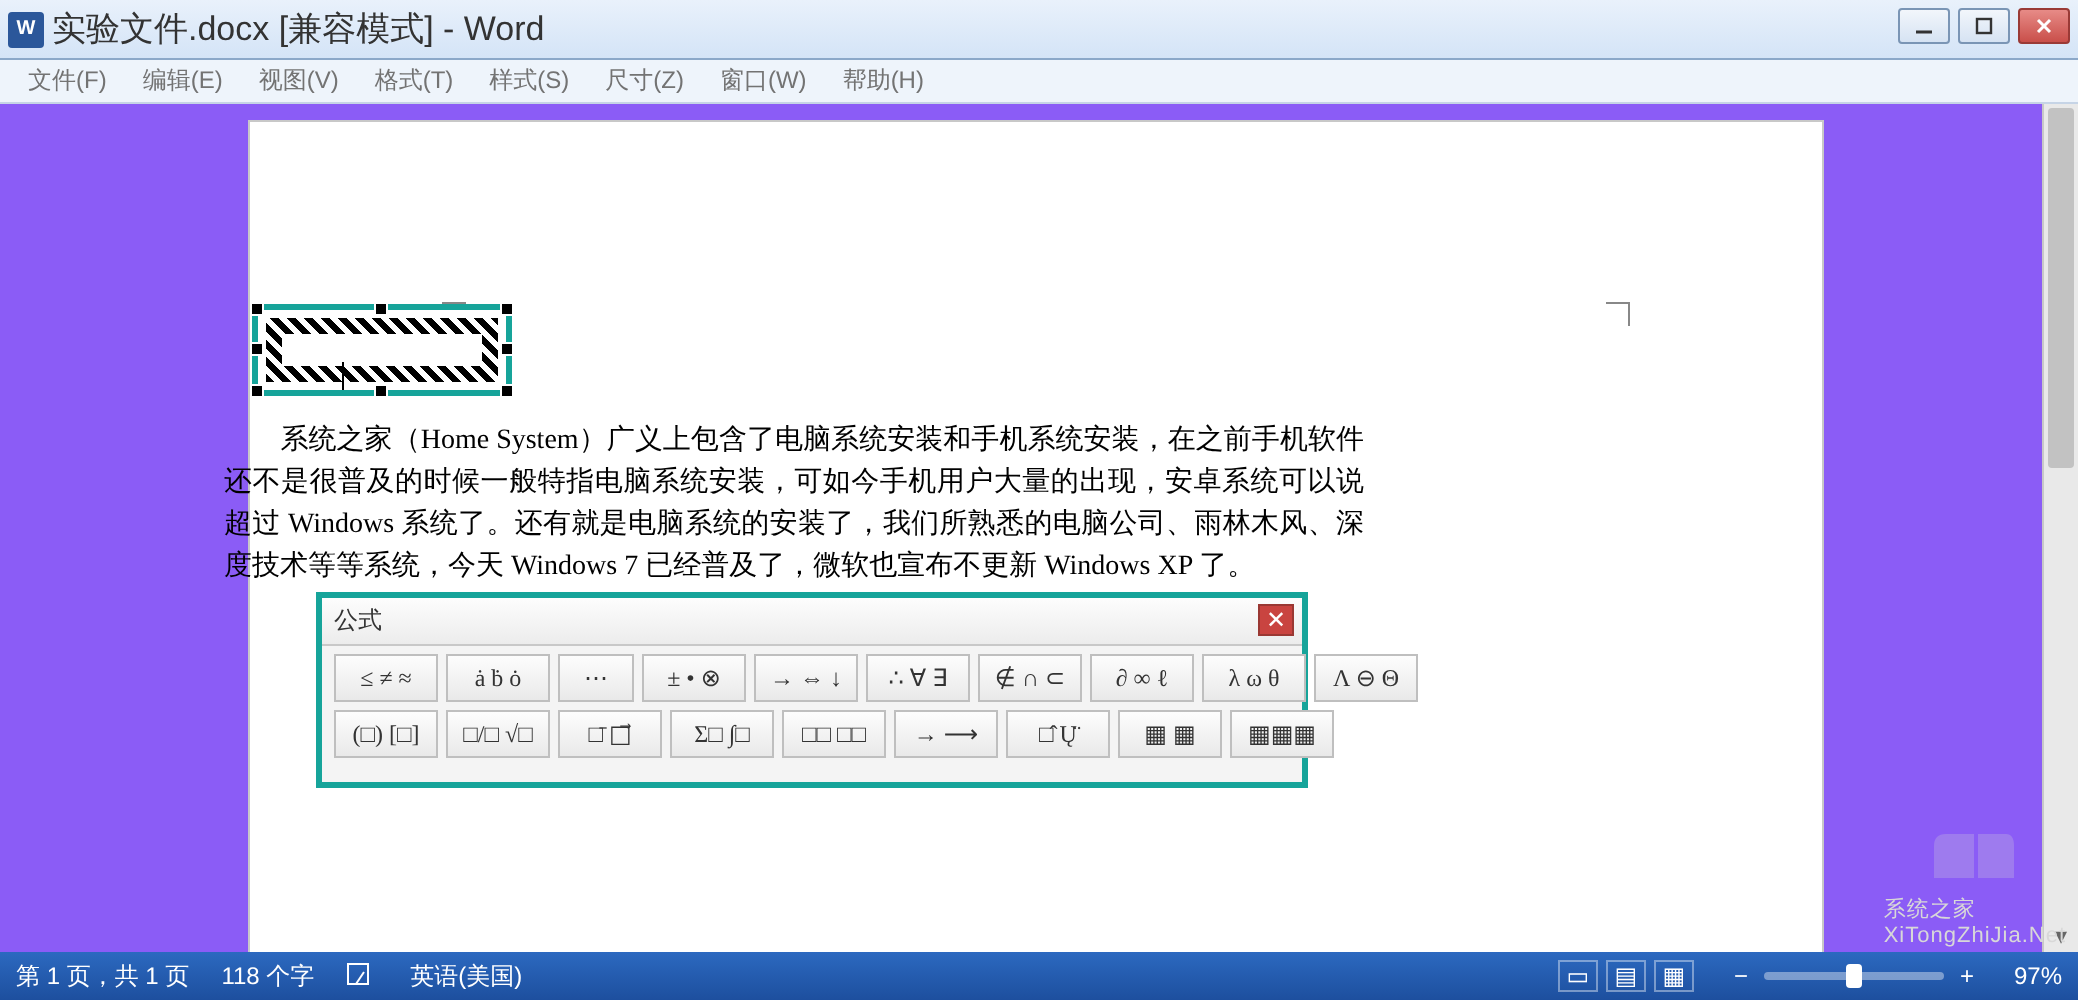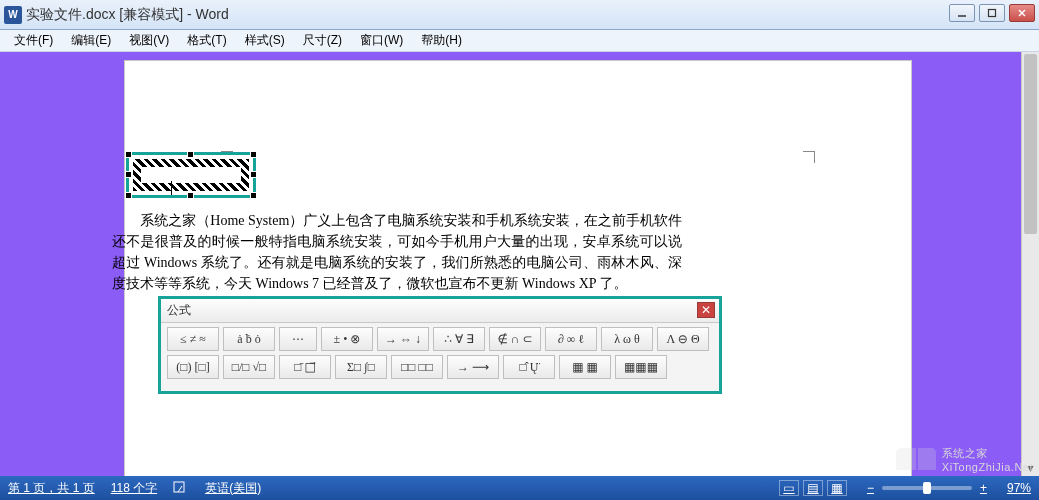--- a/index.html
+++ b/index.html
@@ -28,21 +28,21 @@
       background: #2b579a;
       color: #fff;
       display: flex;
       align-items: center;
       justify-content: center;
       font-size: 10px;
       font-weight: bold;
       border-radius: 2px;
       margin-right: 4px;
     }
-    .title-text { color: #333; font-size: 14px; }
+    .title-text { color: #333; font-size: 17px; }
     .window-controls {
       position: absolute;
       right: 4px;
       top: 4px;
       display: flex;
       gap: 4px;
     }
     .win-btn {
       width: 26px;
       height: 18px;
@@ -62,21 +62,21 @@
       height: 22px;
       background: #eef4fb;
       border-bottom: 1px solid #c6d4e6;
       display: flex;
       align-items: center;
       padding-left: 6px;
       gap: 2px;
     }
     .menu-item {
       padding: 2px 8px;
-      color: #000000;
+      color: #737373;
       cursor: pointer;
       font-size: 12px;
     }
     
     .workspace {
       position: absolute;
       top: 52px;
       left: 0;
       right: 18px;
       bottom: 24px;
@@ -131,21 +131,21 @@
       color: #000;
       font-family: "SimSun","Microsoft YaHei",serif;
       text-align: justify;
       white-space: pre-wrap;
     }
     
     .formula-panel {
       position: absolute;
       left: 158px;
       top: 244px;
-      width: 564px;
+      width: 496px;
       border: 3px solid #16a49a;
       background: #f4f4f4;
     }
     .formula-title {
       background: linear-gradient(to bottom,#fdfdfd,#ececec);
       border-bottom: 1px solid #c8c8c8;
       height: 24px;
       display: flex;
       align-items: center;
       padding: 0 6px;
@@ -190,30 +190,30 @@
     .varrow { position:absolute; left:0; right:0; height:16px; display:flex;align-items:center;justify-content:center; color:#666;}
     .va-dn { bottom:0;}
     
     .statusbar {
       position:absolute; left:0; right:0; bottom:0; height:24px;
       background: linear-gradient(to bottom,#2c69c0,#1d4f9e);
       color:#fff; display:flex; align-items:center; padding:0 8px; font-size:12px;
       gap: 16px;
     }
     .statusbar .spacer { flex:1; }
-    .status-item { display:flex; align-items:center; gap:4px;text-decoration:underline;}
+    .status-item { display:flex; align-items:center; gap:4px;}
     .view-btn { width:20px; height:16px; border:1px solid rgba(255,255,255,0.4); display:flex;align-items:center;justify-content:center; cursor:pointer;}
     .zoom-slider { width:90px; height:4px; background:rgba(255,255,255,0.4); position:relative; border-radius:2px;}
     .zoom-knob { position:absolute; left:50%; top:-4px; width:8px; height:12px; background:#fff; margin-left:-4px; border-radius:2px;}
     .zoom-minus,.zoom-plus { cursor:pointer; padding:0 4px;}
     
     .watermark {
       position:absolute; right:6px; bottom:26px; color:#d8d8d8; font-size:11px;
       font-family: Arial,sans-serif; letter-spacing:0.5px;
-      display:flex; align-items:center; gap:4px;
+      display:flex; align-items:center; gap:4px;flex-direction:column;
     }
     .wm-logo { width:44px; height:30px; opacity:0.25; }
   </style>
 </head>
 <body>
 
 <div class="titlebar">
   <div class="app-icon">W</div>
   <div class="title-text">实验文件.docx [兼容模式] - Word</div>
   <div class="window-controls">

